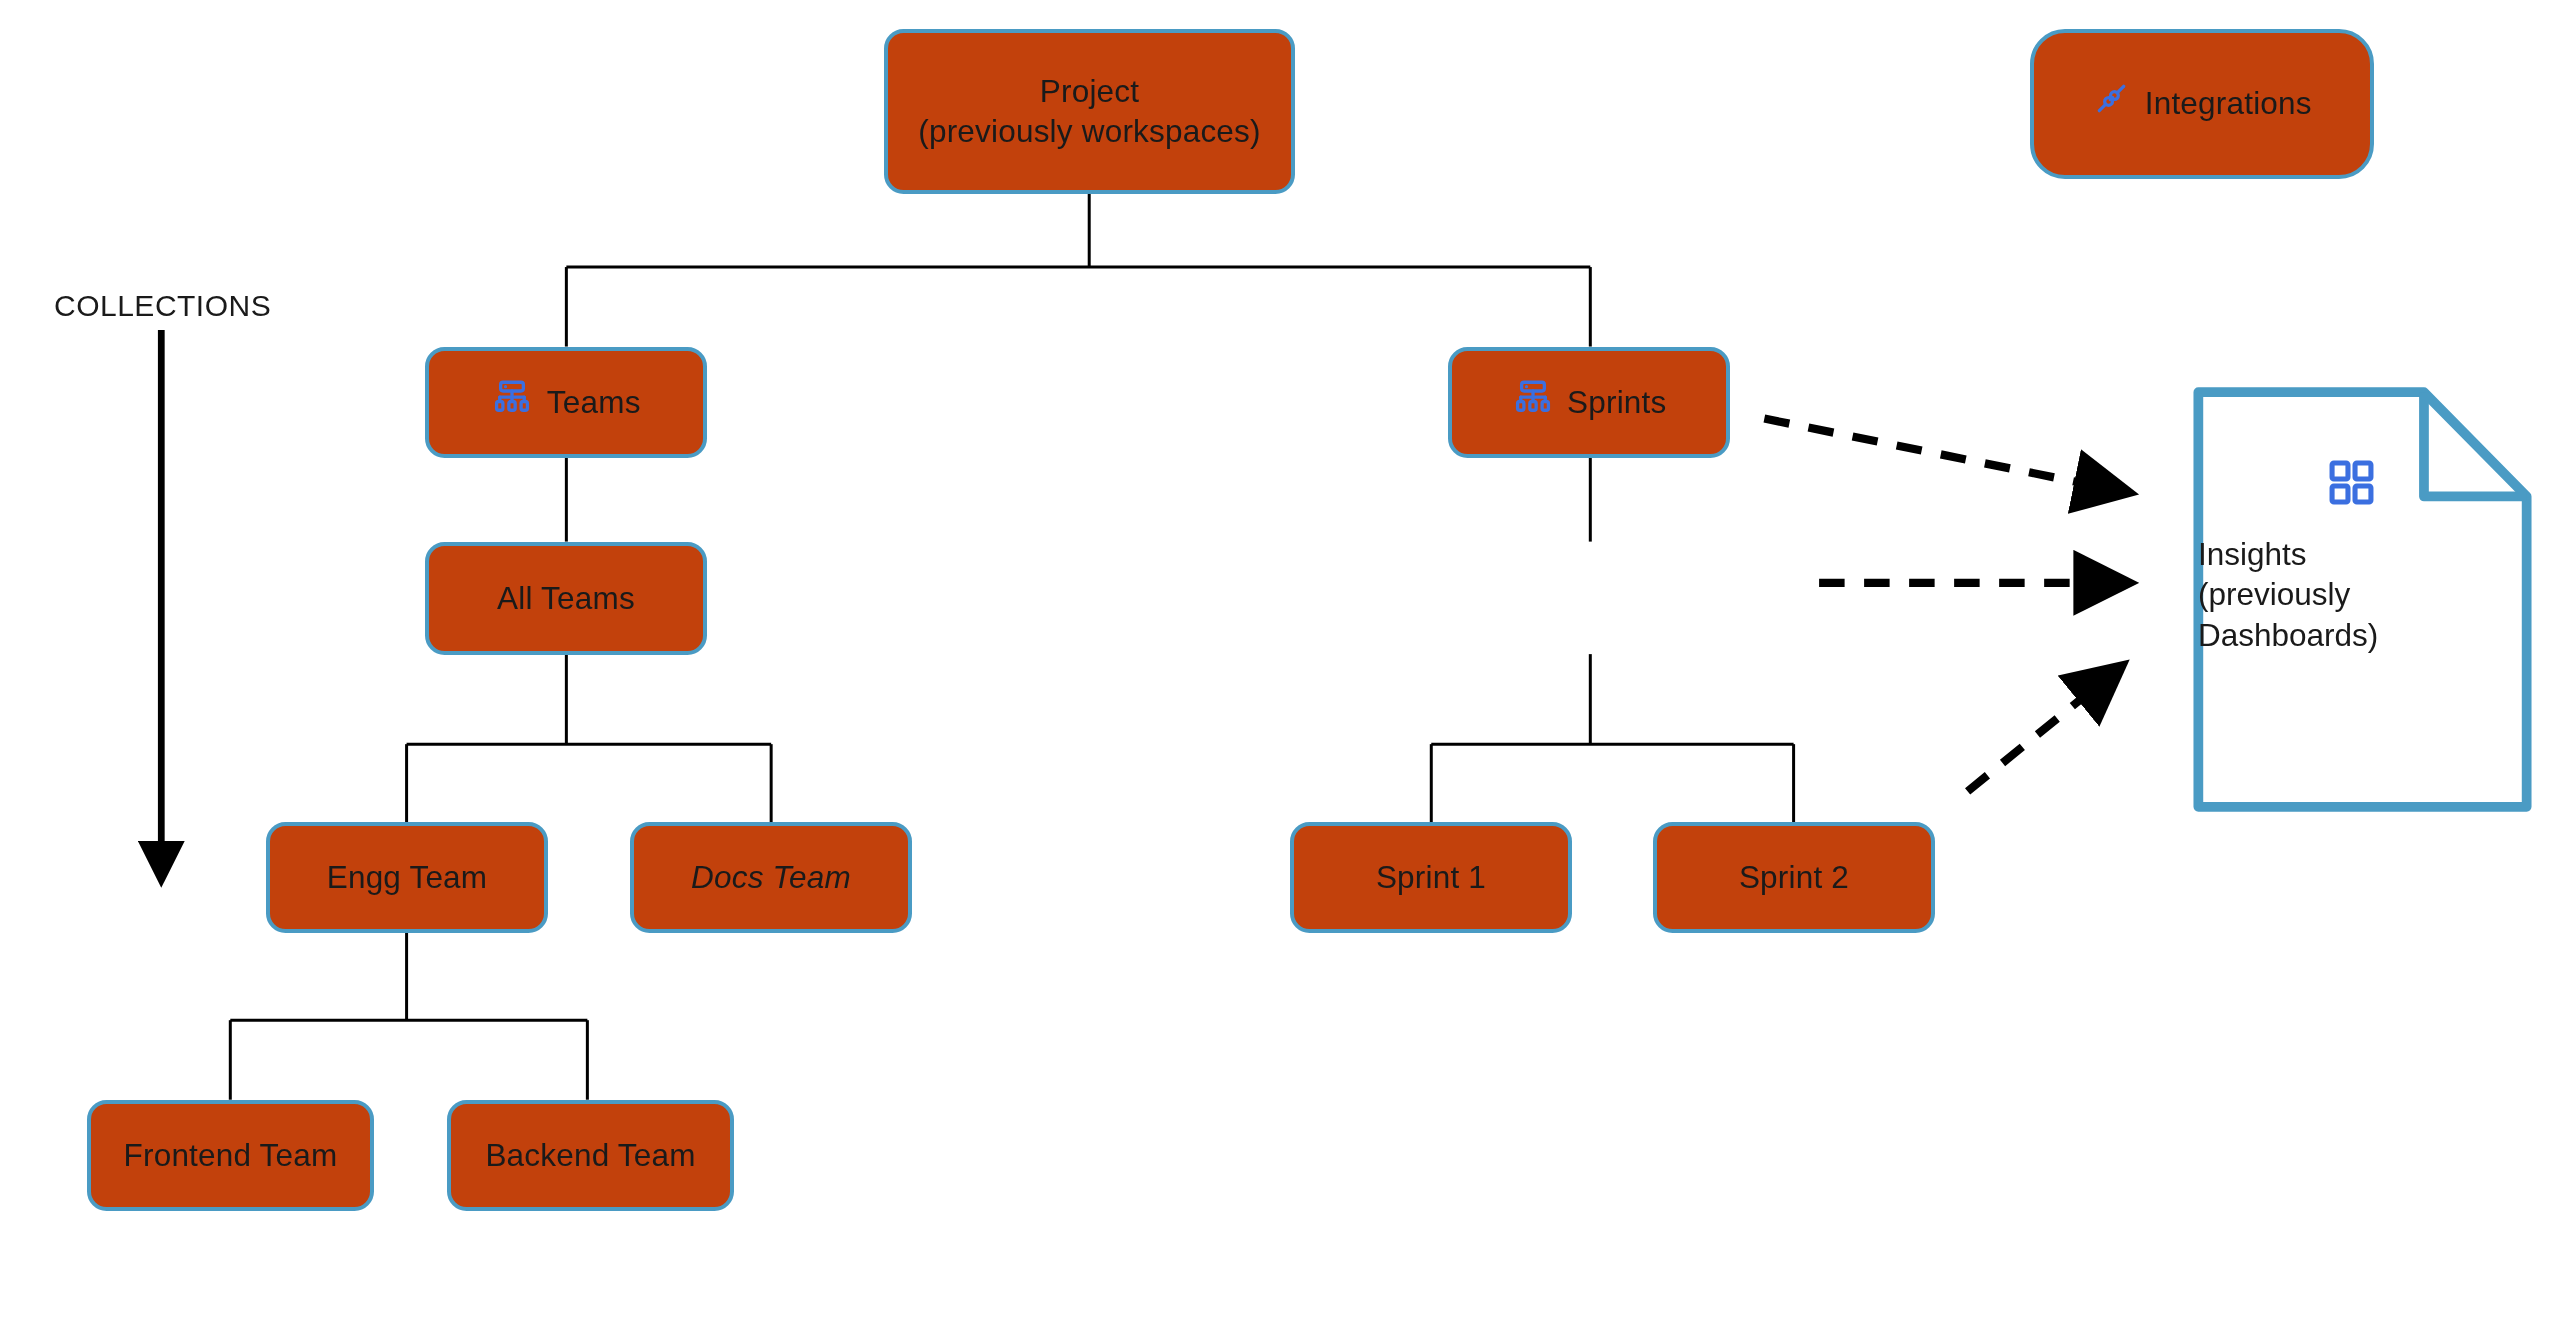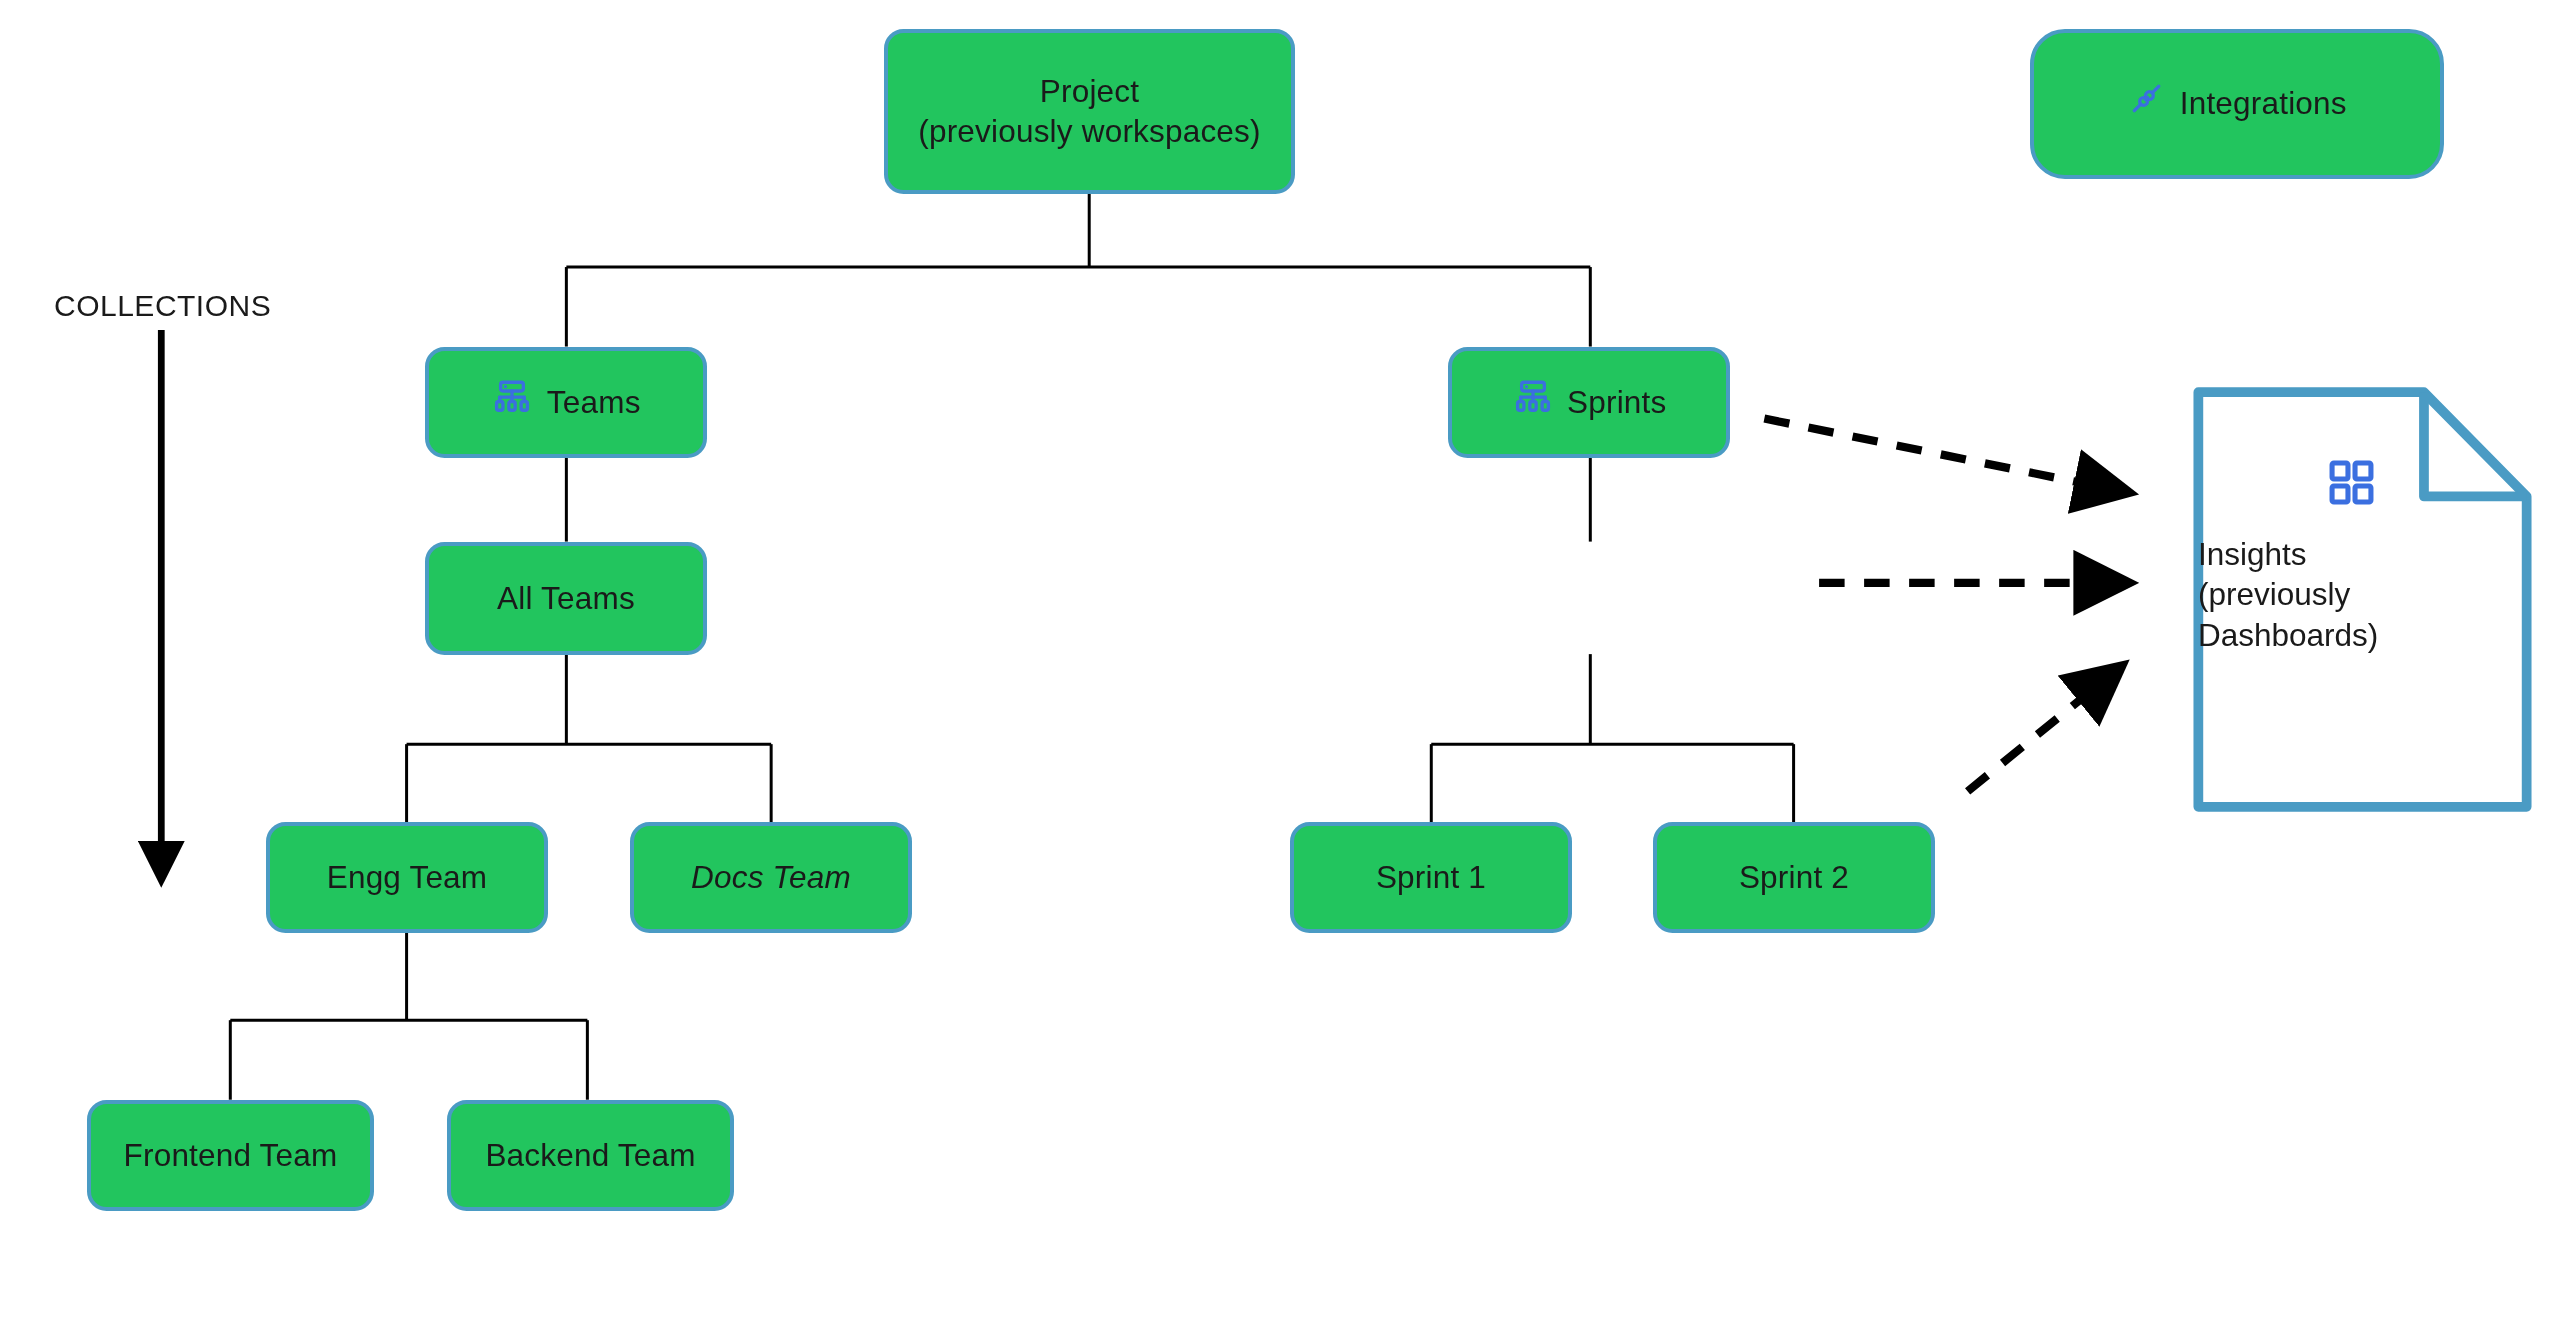--- a/index.html
+++ b/index.html
@@ -23,21 +23,21 @@
     top: 0;
     width: 2576px;
     height: 1336px;
     pointer-events: none;
   }
   .node {
     position: absolute;
     box-sizing: border-box;
     border: 4.5px solid #4a9bc4;
     border-radius: 19.5px;
-    background: #22c55e;
+    background: #c2410c;
     display: flex;
     align-items: center;
     justify-content: center;
     text-align: center;
     color: #1a1a1a;
     font-size: 31.5px;
     line-height: 1.28;
     letter-spacing: 0.2px;
     z-index: 5;
   }
@@ -146,21 +146,21 @@
     </g>
   </svg>
 
   <div class="collections-label" style="left:54px; top:289px;">COLLECTIONS</div>
 
   <div class="node" style="left:884px; top:28.5px; width:411px; height:165px;">
     <span class="label">Project
 (previously workspaces)</span>
   </div>
 
-  <div class="node pill with-icon" style="left:2030px; top:28.5px; width:414px; height:150px;">
+  <div class="node pill with-icon" style="left:2030px; top:28.5px; width:344px; height:150px;">
     <span class="plug-icon">
       <svg width="39" height="39" viewBox="0 0 24 24" fill="none" stroke="#3b6fe0" stroke-width="2" stroke-linecap="round" stroke-linejoin="round">
         <path d="M8.5 15.5 L4.5 19.5"></path>
         <path d="M15.5 8.5 L19.5 4.5"></path>
         <circle cx="10.2" cy="13.8" r="2.4"></circle>
         <circle cx="13.8" cy="10.2" r="2.4"></circle>
         <path d="M11.3 12.7 L12.7 11.3"></path>
       </svg>
     </span>
     <span class="label">Integrations</span>

